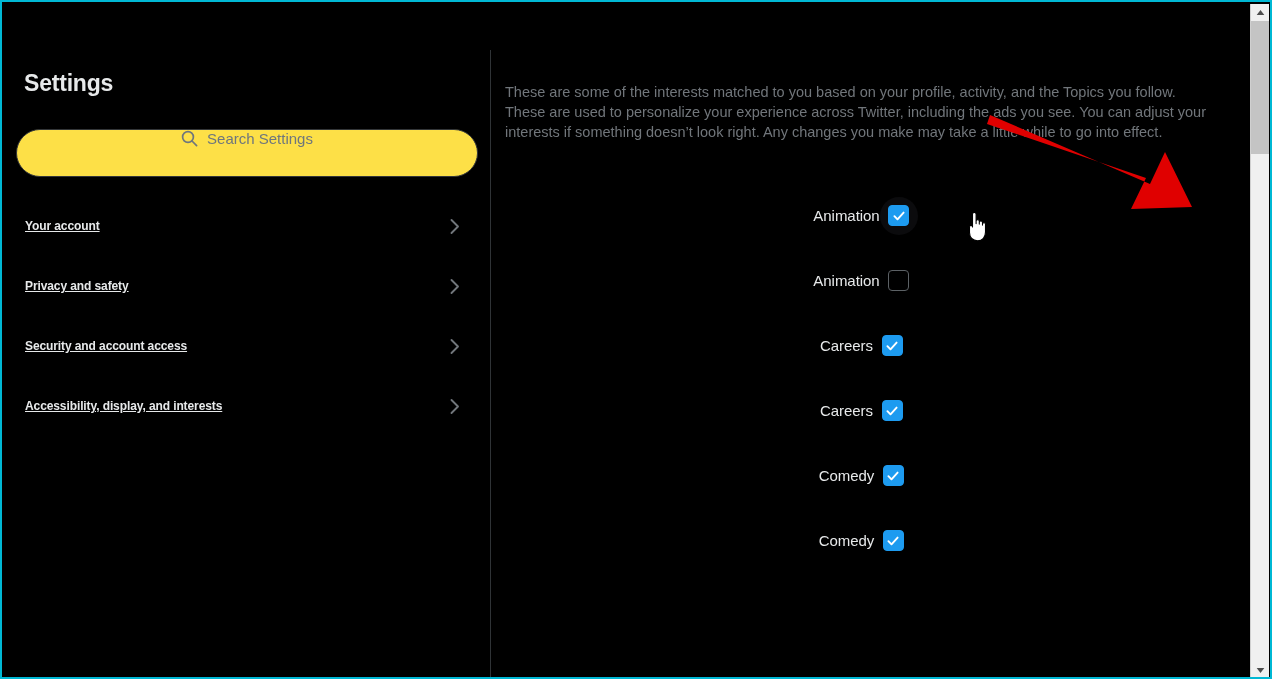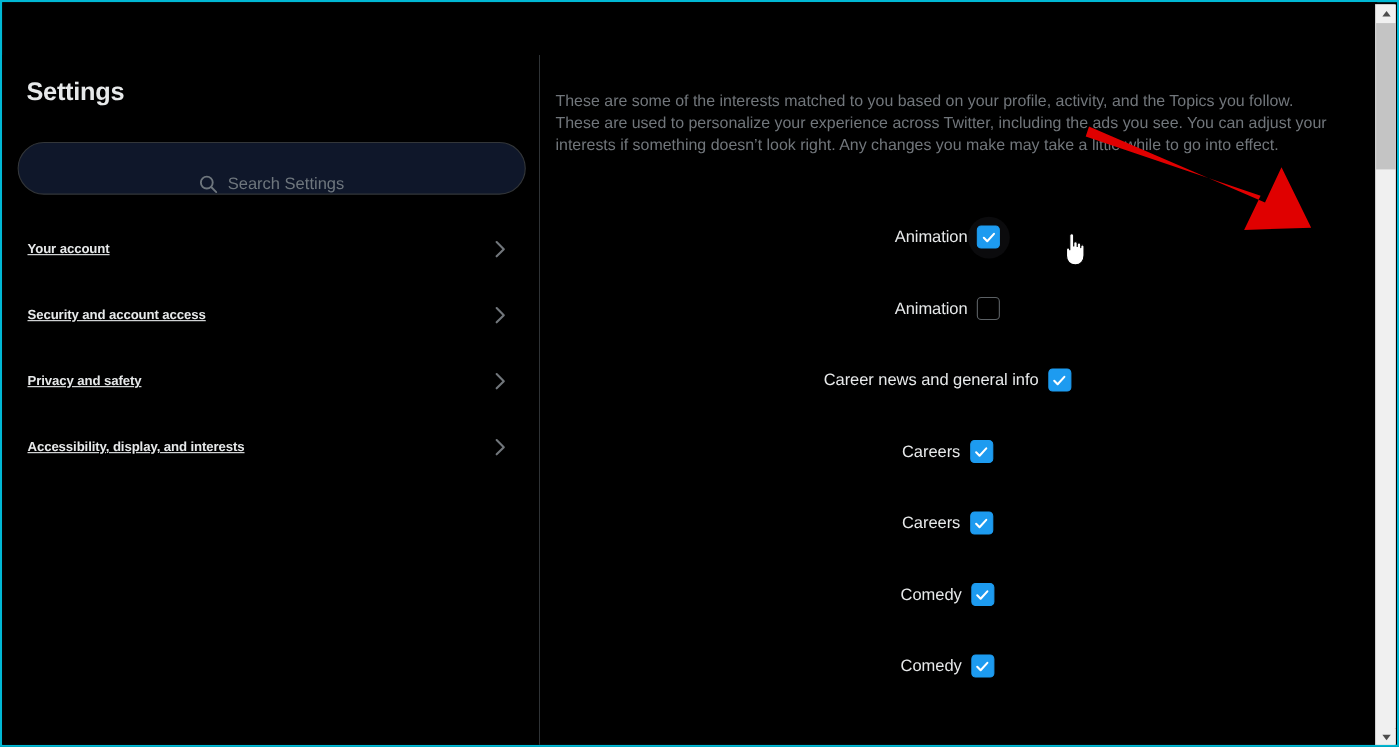--- a/index.html
+++ b/index.html
@@ -54,23 +54,23 @@
   }
 
   .search-pill {
     position: absolute;
     left: 14px;
     top: 79px;
     width: 462px;
     height: 48px;
     border: 1px solid #333639;
     border-radius: 24px;
-    background: #0f172a;
-    display: flex;
-    align-items: flex-end;
+    background: #fde047;
+    display: flex;
+    align-items: flex-start;
     justify-content: center;
     gap: 9px;
     cursor: text;
   }
   .search-icon {
     width: 17px; height: 17px;
     display: block;
     flex: 0 0 auto;
   }
   .search-icon svg { display: block; }
@@ -284,30 +284,30 @@
         <div class="nav-item">
           <span class="nav-label">Your account</span>
           <span class="nav-chevron">
             <svg width="12" height="19" viewBox="0 0 12 19">
                 <polyline points="2.5,3 9,9.5 2.5,16" fill="none" stroke="#71767b" stroke-width="1.9" stroke-linecap="round" stroke-linejoin="round"></polyline>
               </svg>
           </span>
         </div>
 
         <div class="nav-item">
-          <span class="nav-label">Security and account access</span>
+          <span class="nav-label">Privacy and safety</span>
           <span class="nav-chevron">
             <svg width="12" height="19" viewBox="0 0 12 19">
                 <polyline points="2.5,3 9,9.5 2.5,16" fill="none" stroke="#71767b" stroke-width="1.9" stroke-linecap="round" stroke-linejoin="round"></polyline>
               </svg>
           </span>
         </div>
 
         <div class="nav-item">
-          <span class="nav-label">Privacy and safety</span>
+          <span class="nav-label">Security and account access</span>
           <span class="nav-chevron">
             <svg width="12" height="19" viewBox="0 0 12 19">
                 <polyline points="2.5,3 9,9.5 2.5,16" fill="none" stroke="#71767b" stroke-width="1.9" stroke-linecap="round" stroke-linejoin="round"></polyline>
               </svg>
           </span>
         </div>
 
 
         <div class="nav-item">
           <span class="nav-label">Accessibility, display, and interests</span>
@@ -343,30 +343,20 @@
         <div class="interest-row">
           <span class="interest-label">Animation</span>
           <span class="checkbox-wrap">
             <span class="checkbox unchecked">
               
             </span>
           </span>
         </div>
 
 
-        <div class="interest-row">
-          <span class="interest-label">Career news and general info</span>
-          <span class="checkbox-wrap">
-            <span class="checkbox checked">
-              <svg class="check-glyph" width="14" height="14" viewBox="0 0 14 14">
-                <polyline points="2.4,7.2 5.5,10.3 11.6,3.6" fill="none" stroke="#ffffff" stroke-width="1.9" stroke-linecap="round" stroke-linejoin="round"></polyline>
-              </svg>
-            </span>
-          </span>
-        </div>
 
         <div class="interest-row">
           <span class="interest-label">Careers</span>
           <span class="checkbox-wrap">
             <span class="checkbox checked">
               <svg class="check-glyph" width="14" height="14" viewBox="0 0 14 14">
                 <polyline points="2.4,7.2 5.5,10.3 11.6,3.6" fill="none" stroke="#ffffff" stroke-width="1.9" stroke-linecap="round" stroke-linejoin="round"></polyline>
               </svg>
             </span>
           </span>

